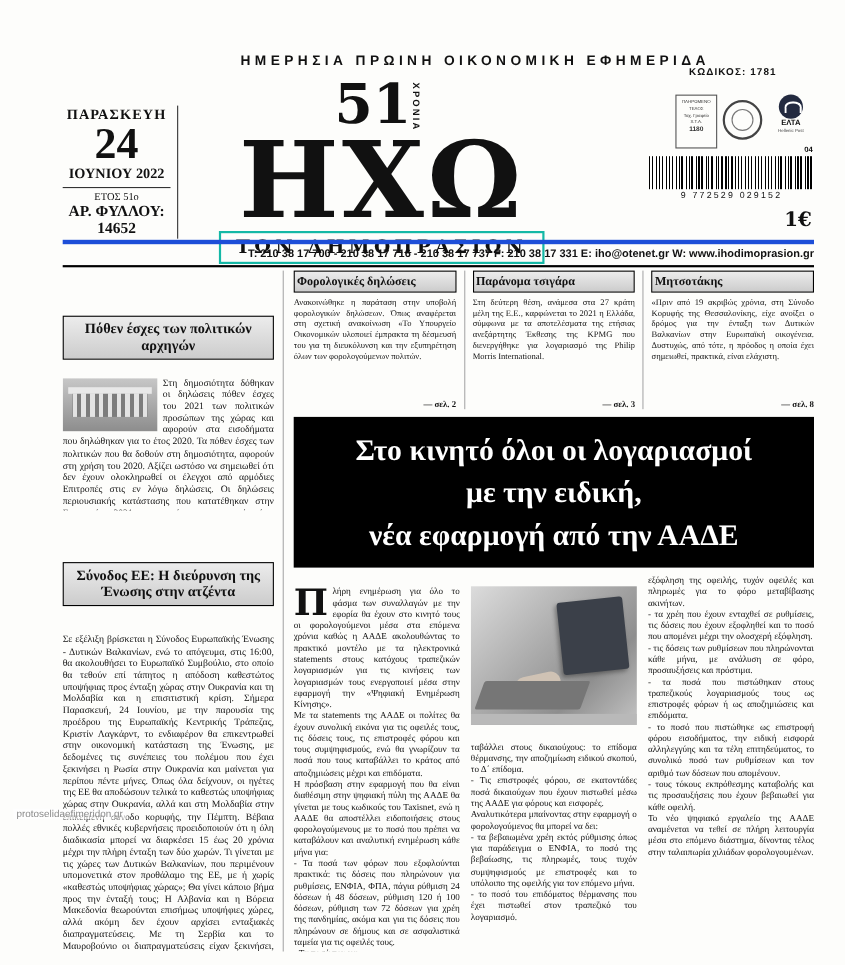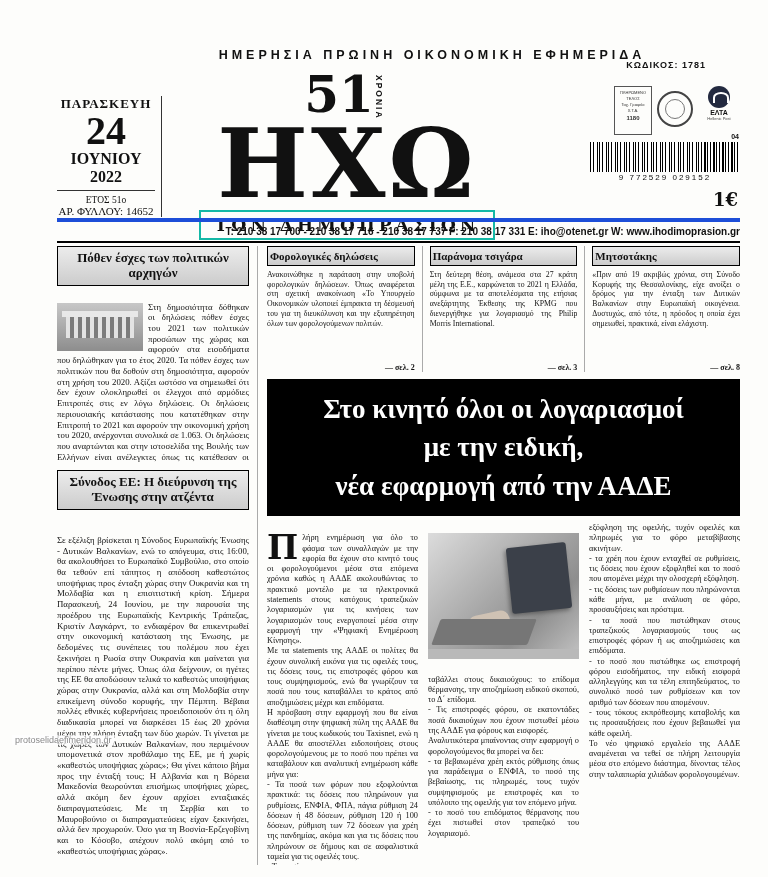--- a/index.html
+++ b/index.html
@@ -11,23 +11,23 @@
   .tagline{position:absolute;top:48px;left:0;width:100%;text-align:center;
            font-family:"Liberation Sans",sans-serif;font-size:12.5px;font-weight:700;letter-spacing:4px;padding-left:48px;}
   .kodikos{position:absolute;top:60px;right:62px;font-family:"Liberation Sans",sans-serif;
            font-size:9px;font-weight:700;letter-spacing:1px;}
   .masthead{position:absolute;top:78px;left:57px;right:28px;height:138px;}
 
   .dateblock{position:absolute;left:0;top:18px;width:98px;text-align:center;
              border-right:1px solid #333;padding-right:6px;}
   .db-day{font-size:13px;font-weight:700;letter-spacing:1px;}
   .db-num{font-size:40px;font-weight:700;line-height:.95;}
-  .db-month{font-size:16px;font-weight:700;border-bottom:1px solid #333;padding-bottom:4px;margin-bottom:4px;}
+  .db-month{font-size:13px;font-weight:700;border-bottom:1px solid #333;padding-bottom:4px;margin-bottom:4px;}
   .db-year{font-size:9.5px;}
-  .db-issue{font-size:11px;font-weight:400;}
+  .db-issue{font-size:14px;font-weight:700;}
 
   .logoblock{position:absolute;left:115px;top:-8px;width:350px;text-align:center;}
   .logo-row{display:flex;justify-content:center;align-items:center;flex-direction:column;}
   .years{display:flex;align-items:flex-start;margin-right:6px;}
   .years-num{font-family:"DejaVu Serif",serif;font-size:50px;font-weight:800;line-height:1;}
   .years-label{writing-mode:vertical-rl;font-family:"Liberation Sans",sans-serif;
                font-size:8.5px;font-weight:700;letter-spacing:2px;margin-top:5px;}
   .paper-title{font-family:"DejaVu Serif",serif;font-size:96px;font-weight:800;line-height:.92;letter-spacing:3px;}
   .subtitle-box{display:inline-block;border:2px solid #14b8a6;padding:3px 14px;margin-top:2px;
                 font-size:17px;font-weight:800;letter-spacing:4px;font-family:"DejaVu Serif",serif;text-align:right;}
@@ -57,21 +57,21 @@
 
   
   .content{position:absolute;top:246px;left:57px;right:28px;bottom:12px;display:flex;gap:9px;}
 
   .sidebar{width:192px;flex:0 0 auto;border-right:1px solid #aaa;padding-right:8px;
            display:flex;flex-direction:column;min-height:0;}
   .sb-article{display:flex;flex-direction:column;min-height:0;}
   .sb-article.first{height:218px;margin-bottom:6px;}
   .sb-article.second{flex:1;gap:20px;}
   .sb-title{border:1px solid #000;background:linear-gradient(#ececec,#cccccc);text-align:center;
-            font-weight:700;font-size:13px;line-height:1.15;padding:4px 6px;margin-bottom:5px;}
+            font-weight:700;font-size:13px;line-height:1.15;padding:4px 6px;margin-bottom:5px;margin-top:41px;}
   .sb-body{font-size:8.8px;line-height:1.22;text-align:justify;overflow:hidden;white-space:pre-line;flex:1;}
   .parliament{float:left;width:86px;height:48px;margin:1px 5px 2px 0;position:relative;
               background:linear-gradient(#c7c7c7,#8d8d8d);overflow:hidden;}
   .parliament .bld{position:absolute;left:10%;right:10%;top:30%;height:44%;
               background:repeating-linear-gradient(90deg,#e3e3e3 0 4px,#7c7c7c 4px 8px);}
   .parliament .roof{position:absolute;left:6%;right:6%;top:18%;height:12%;background:#e8e8e8;}
 
   .main{flex:1;display:flex;flex-direction:column;min-width:0;min-height:0;}
   .briefs{display:flex;height:126px;}
   .brief{flex:1;min-width:0;display:flex;flex-direction:column;padding:0 7px;}

